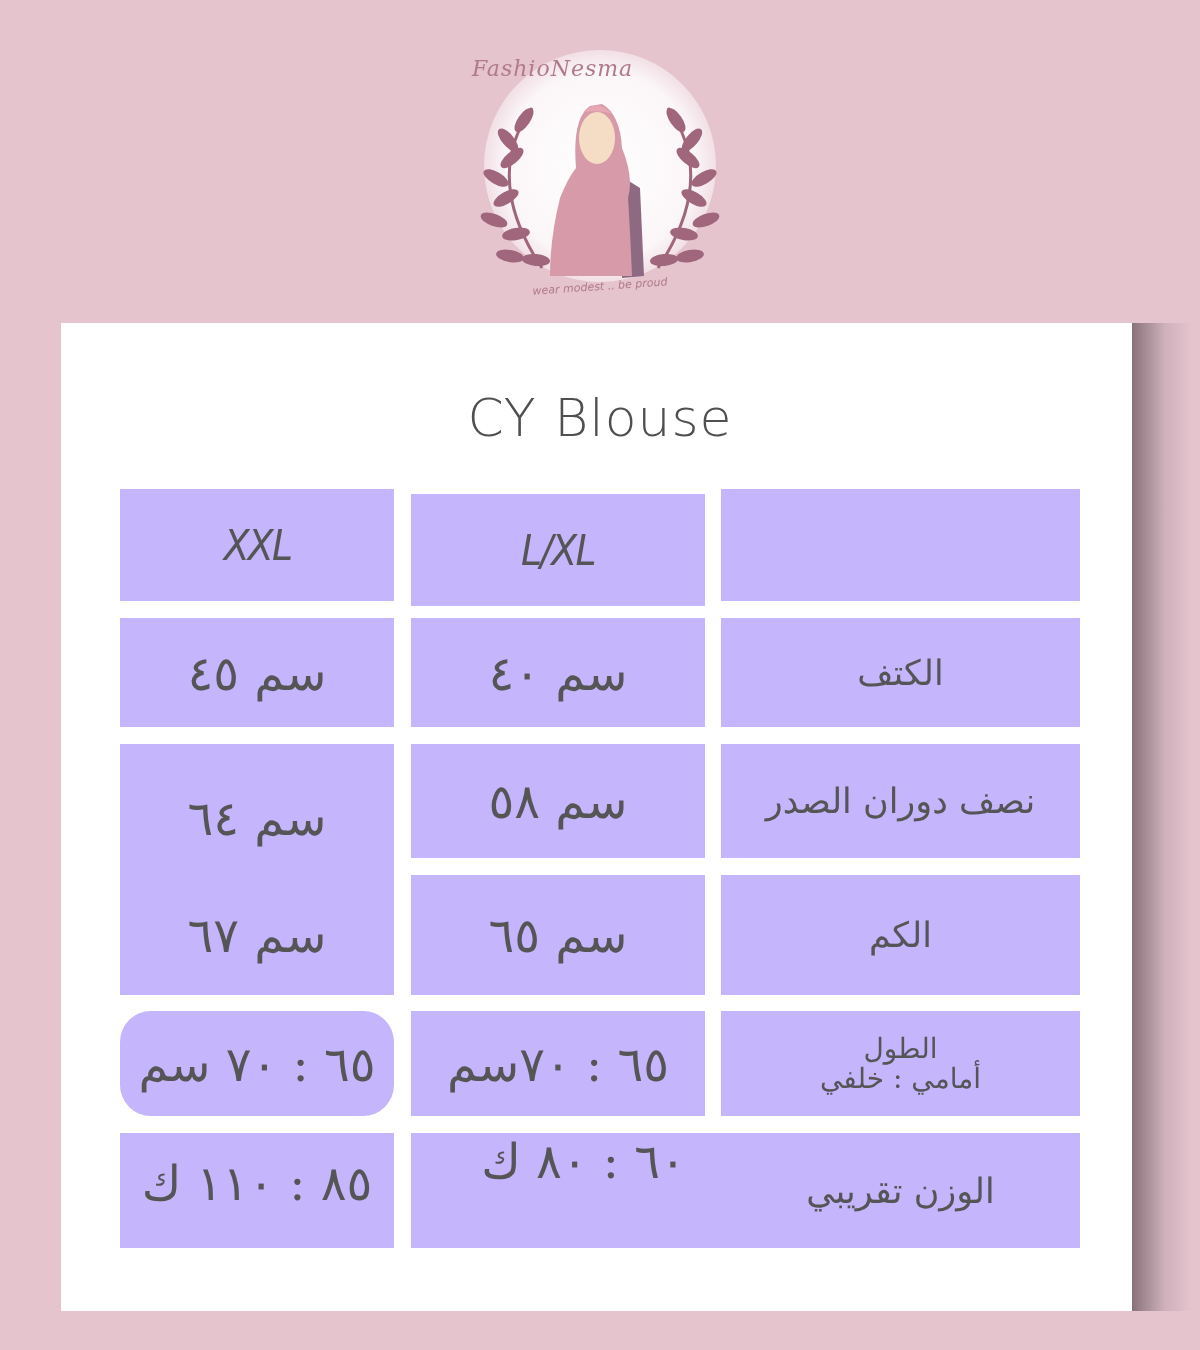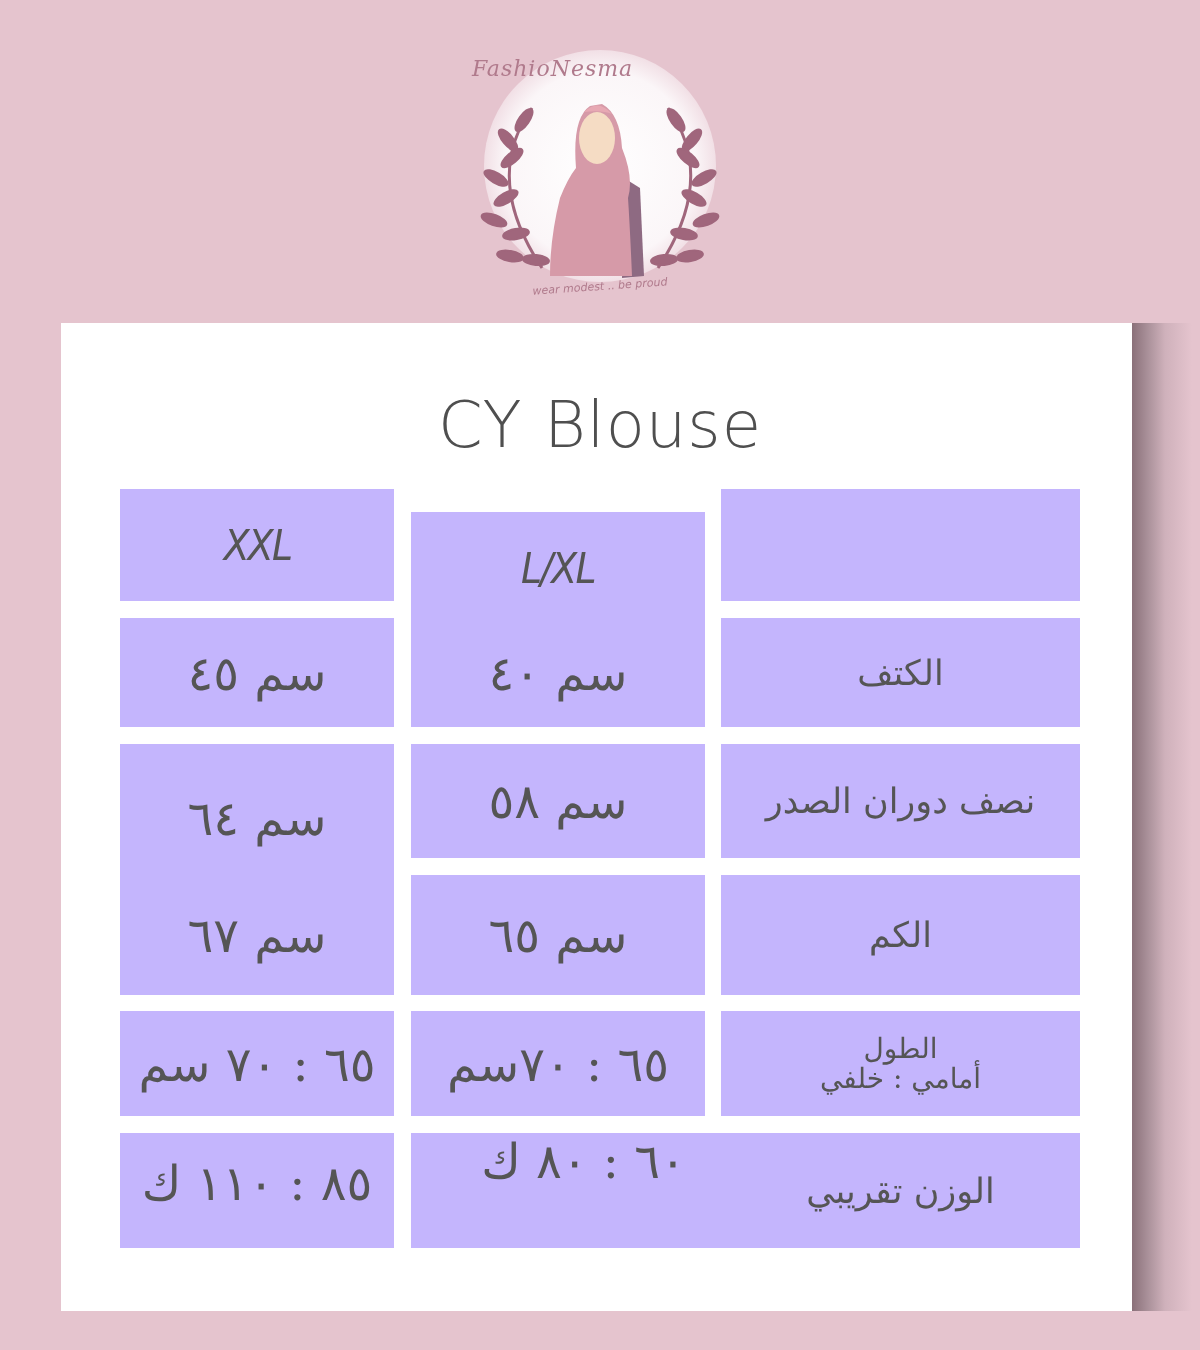--- a/index.html
+++ b/index.html
@@ -41,21 +41,21 @@
     }
     .card {
       position: absolute; left: 61px; top: 323px;
       width: 1071px; height: 988px;
       background: #ffffff;
     }
     .title {
       position: absolute; left: 0; top: 388px; width: 100%;
       text-align: center;
       font-family: "DejaVu Sans", sans-serif;
-      font-size: 64px; color: #4f4f4f; letter-spacing: 1px;
+      font-size: 52px; color: #4f4f4f; letter-spacing: 1px;
       font-weight: 300;
     }
     .cell {
       position: absolute;
       background: #c4b5fd;
       display: flex; align-items: center; justify-content: center;
       box-sizing: border-box;
     }
     .size-label {
       font-family: "DejaVu Sans", sans-serif;
@@ -121,21 +121,21 @@
 </div>
 
 <div class="card-shadow"></div>
 <div class="card"></div>
 
 <div class="title">CY Blouse</div>
 
 <div class="cell" style="left:120px; top:489px; width:274px; height:112px;">
   <span class="size-label">XXL</span>
 </div>
-<div class="cell" style="left:411px; top:512px; width:294px; height:112px;">
+<div class="cell" style="left:411px; top:494px; width:294px; height:112px;">
   <span class="size-label">L/XL</span>
 </div>
 <div class="cell" style="left:721px; top:489px; width:359px; height:112px;">
   <span></span>
 </div>
 
 <div class="cell" style="left:120px; top:618px; width:274px; height:109px;">
   <span class="val">سم ٤٥</span>
 </div>
 <div class="cell" style="left:411px; top:618px; width:294px; height:109px;">
@@ -158,21 +158,21 @@
 <div class="cell" style="left:120px; top:875px; width:274px; height:120px;">
   <span class="val">سم ٦٧</span>
 </div>
 <div class="cell" style="left:411px; top:875px; width:294px; height:120px;">
   <span class="val">سم ٦٥</span>
 </div>
 <div class="cell" style="left:721px; top:875px; width:359px; height:120px;">
   <span class="lbl">الكم</span>
 </div>
 
-<div class="cell" style="left:120px; top:1011px; width:274px; height:105px;">
+<div class="cell" style="left:120px; top:1011px; width:274px; height:105px;border-radius:31px;">
   <span class="val">٦٥ : ٧٠ سم</span>
 </div>
 <div class="cell" style="left:411px; top:1011px; width:294px; height:105px;">
   <span class="val">٦٥ : ٧٠سم</span>
 </div>
 <div class="cell" style="left:721px; top:1011px; width:359px; height:105px; flex-direction:column;">
   <span class="lbl-2line">الطول</span>
   <span class="lbl-2line">أمامي : خلفي</span>
 </div>
 

